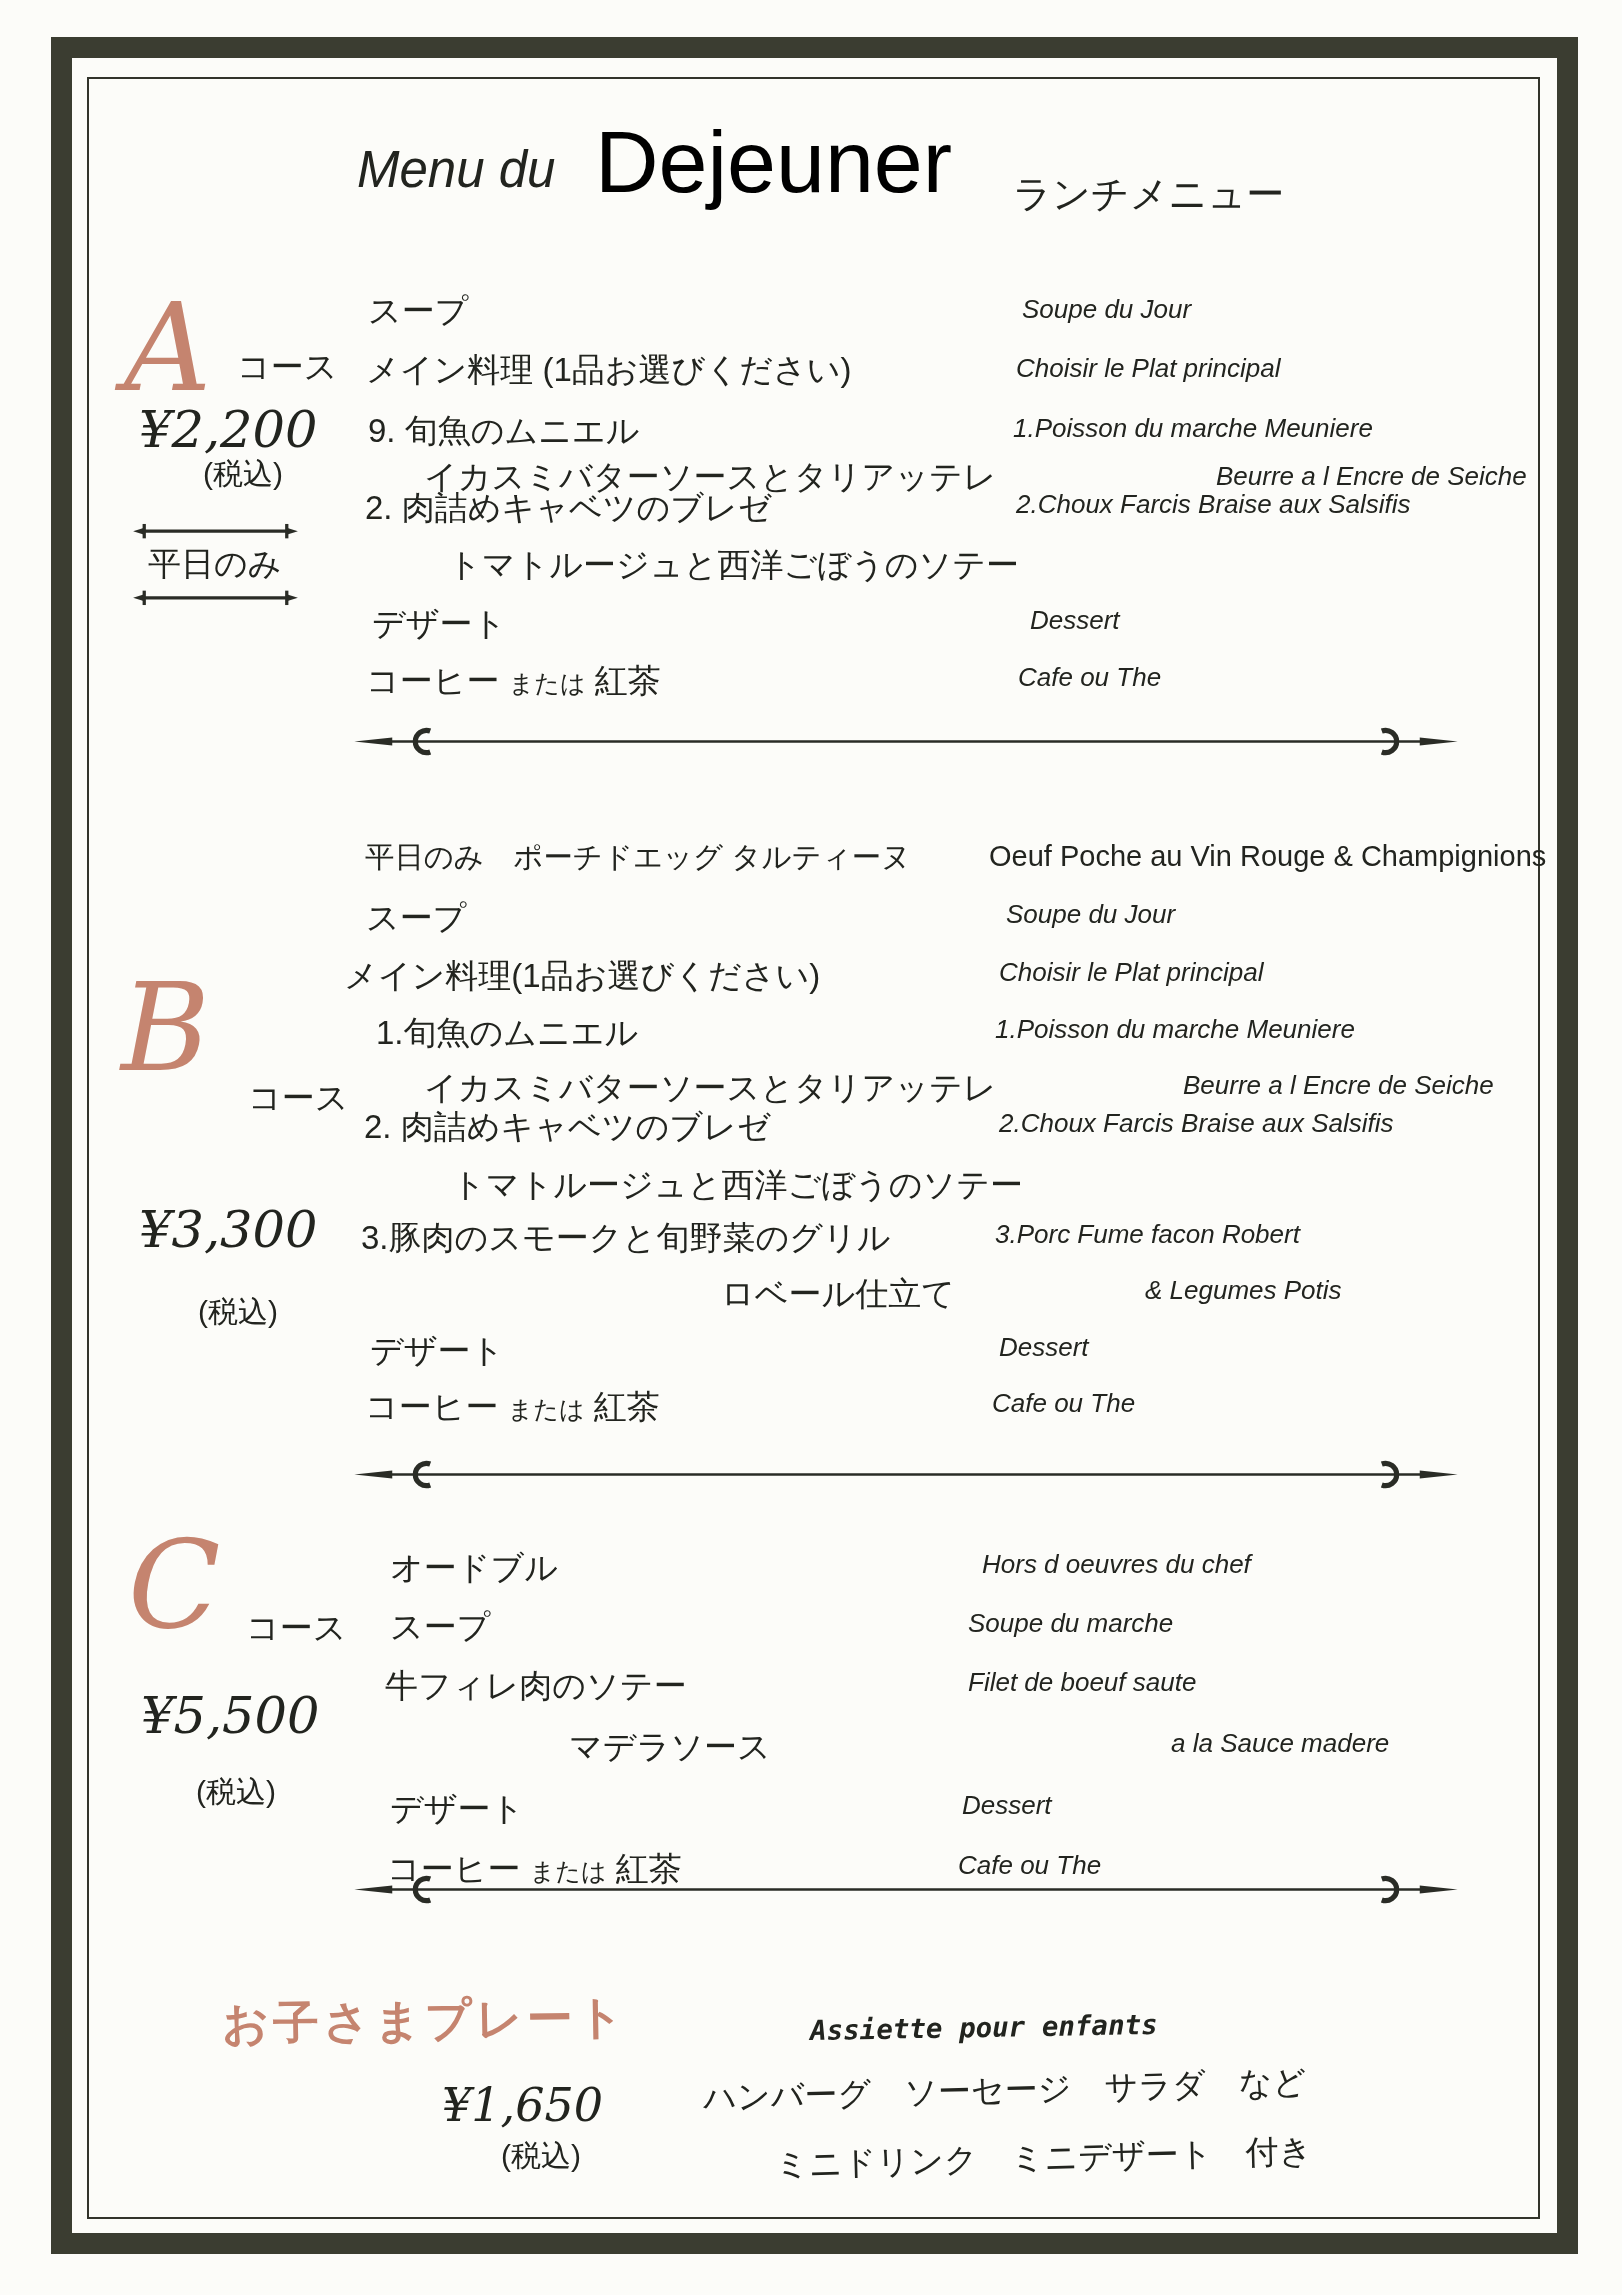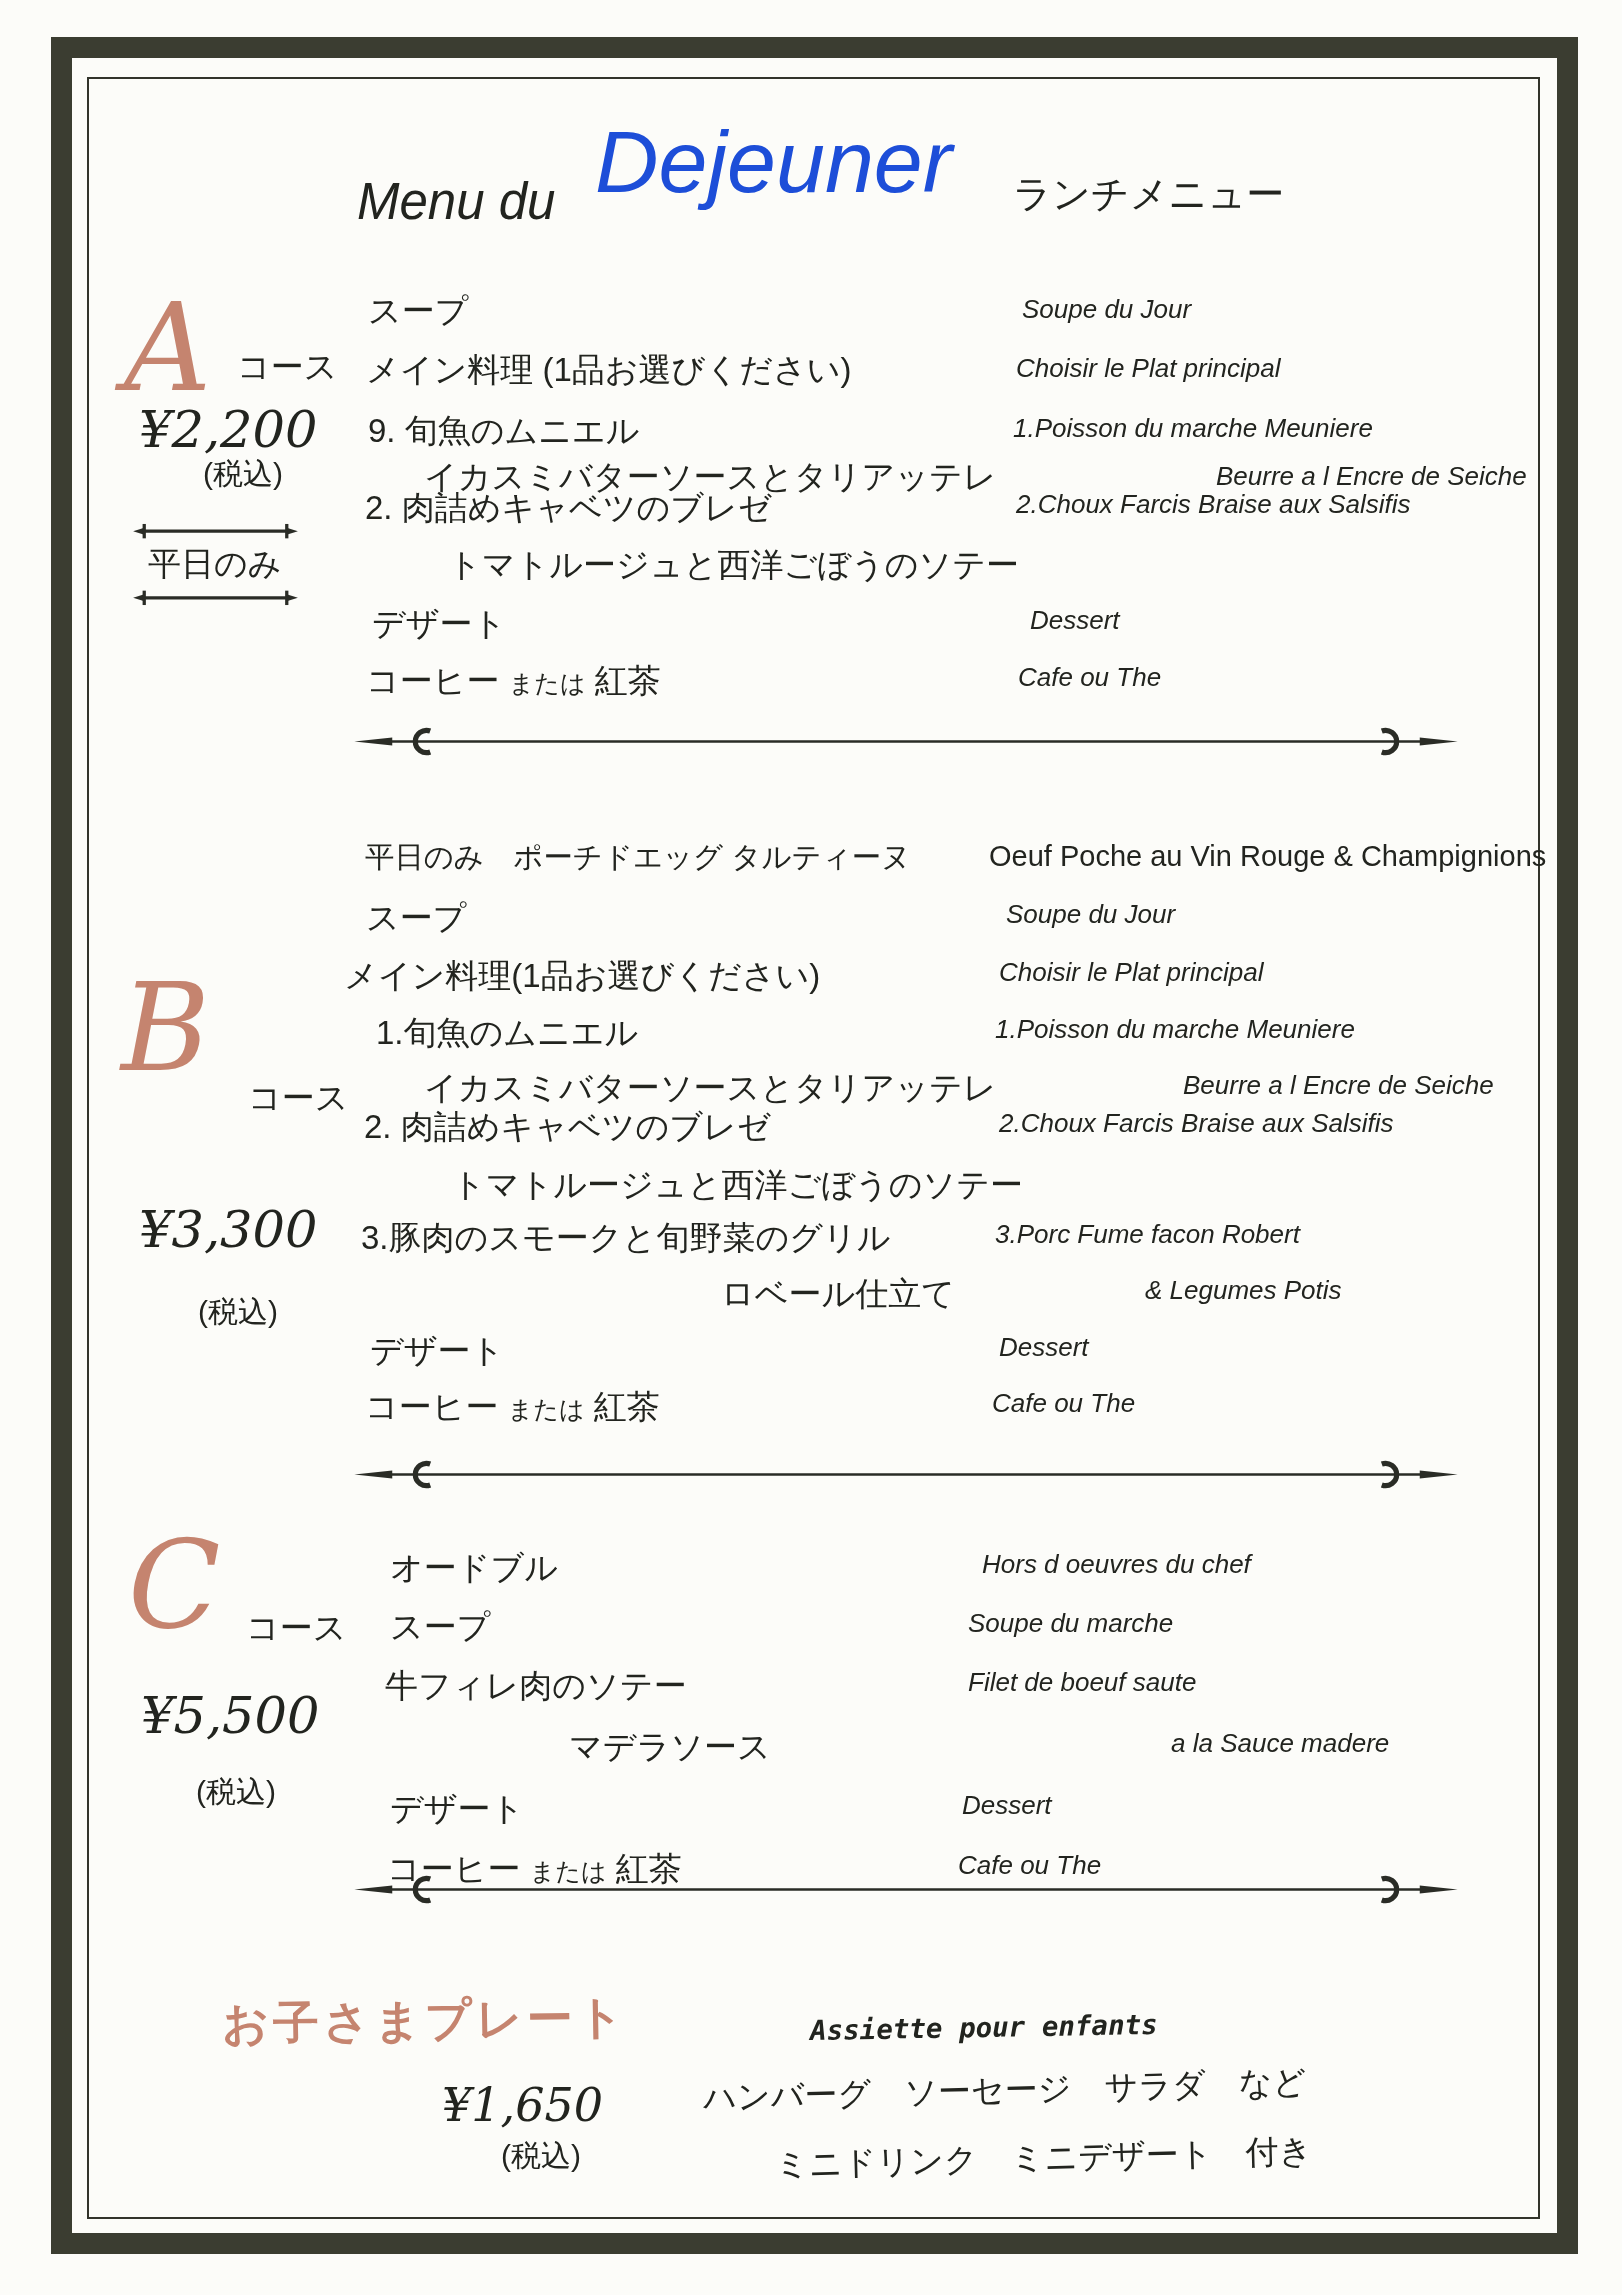--- a/index.html
+++ b/index.html
@@ -8,21 +8,21 @@
   .frame-outer{position:absolute;left:51px;top:37px;width:1527px;height:2217px;
         border:21.6px solid #3b3d31;box-sizing:border-box;}
   .frame-inner{position:absolute;left:87px;top:77px;width:1453px;height:2142px;
         border:2.6px solid #32342b;box-sizing:border-box;}
   .t{position:absolute;white-space:nowrap;line-height:1;}
   .jp{font-size:33px;}
   .jp-sm{font-size:29.4px;}
   .fr{font-style:italic;font-size:26px;}
   .fr-sm{font-size:29px;}
   .title-prefix{font-style:italic;font-size:51px;}
-  .title-main{font-style:italic;font-size:88px;color:#1d4ed8;}
+  .title-main{font-size:88px;color:#000000;}
   .title-jp{font-size:38px;}
   .letter{font-family:"DejaVu Serif",serif;font-style:italic;font-size:121px;color:#c5846f;}
   .course-word{font-size:33px;margin-left:44px;}
   .price{font-family:"DejaVu Serif",serif;font-style:italic;font-size:51px;}
   .price-sm{font-family:"DejaVu Serif",serif;font-style:italic;font-size:46px;}
   .tax{font-size:30px;}
   .or-word{font-size:25px;}
   .kids-title{font-size:46px;color:#c5846f;font-weight:bold;letter-spacing:3.9px;}
   .kids-fr{font-family:"DejaVu Sans Mono",monospace;font-style:italic;font-weight:bold;font-size:27.5px;}
   .kids-item{font-size:33px;}
@@ -30,21 +30,21 @@
   svg.deco line,svg.deco path{stroke:#2a2c26;}
   svg.deco polygon{fill:#2a2c26;}
 </style>
 </head>
 <body>
 
 <div class="page">
   <div class="frame-outer"></div>
   <div class="frame-inner"></div>
 
-  <span class="t title-prefix" style="left:357px;top:176px">Menu du</span>
+  <span class="t title-prefix" style="left:357px;top:144px">Menu du</span>
   <span class="t title-main" style="left:595px;top:118px">Dejeuner</span>
   <span class="t title-jp" style="left:1013px;top:175px">ランチメニュー</span>
 
   <span class="t letter" style="left:124px;top:288px">A</span>
   <span class="t course-word" style="left:193px;top:350px">コース</span>
   <span class="t price" style="left:139px;top:404px">¥2,200</span>
   <span class="t tax" style="left:203px;top:459px">(税込)</span>
 
   <svg class="deco" style="left:133px;top:522px" width="165" height="85" viewBox="0 0 252 130">
     <polygon points="0,14 16,9 16,19"></polygon>

